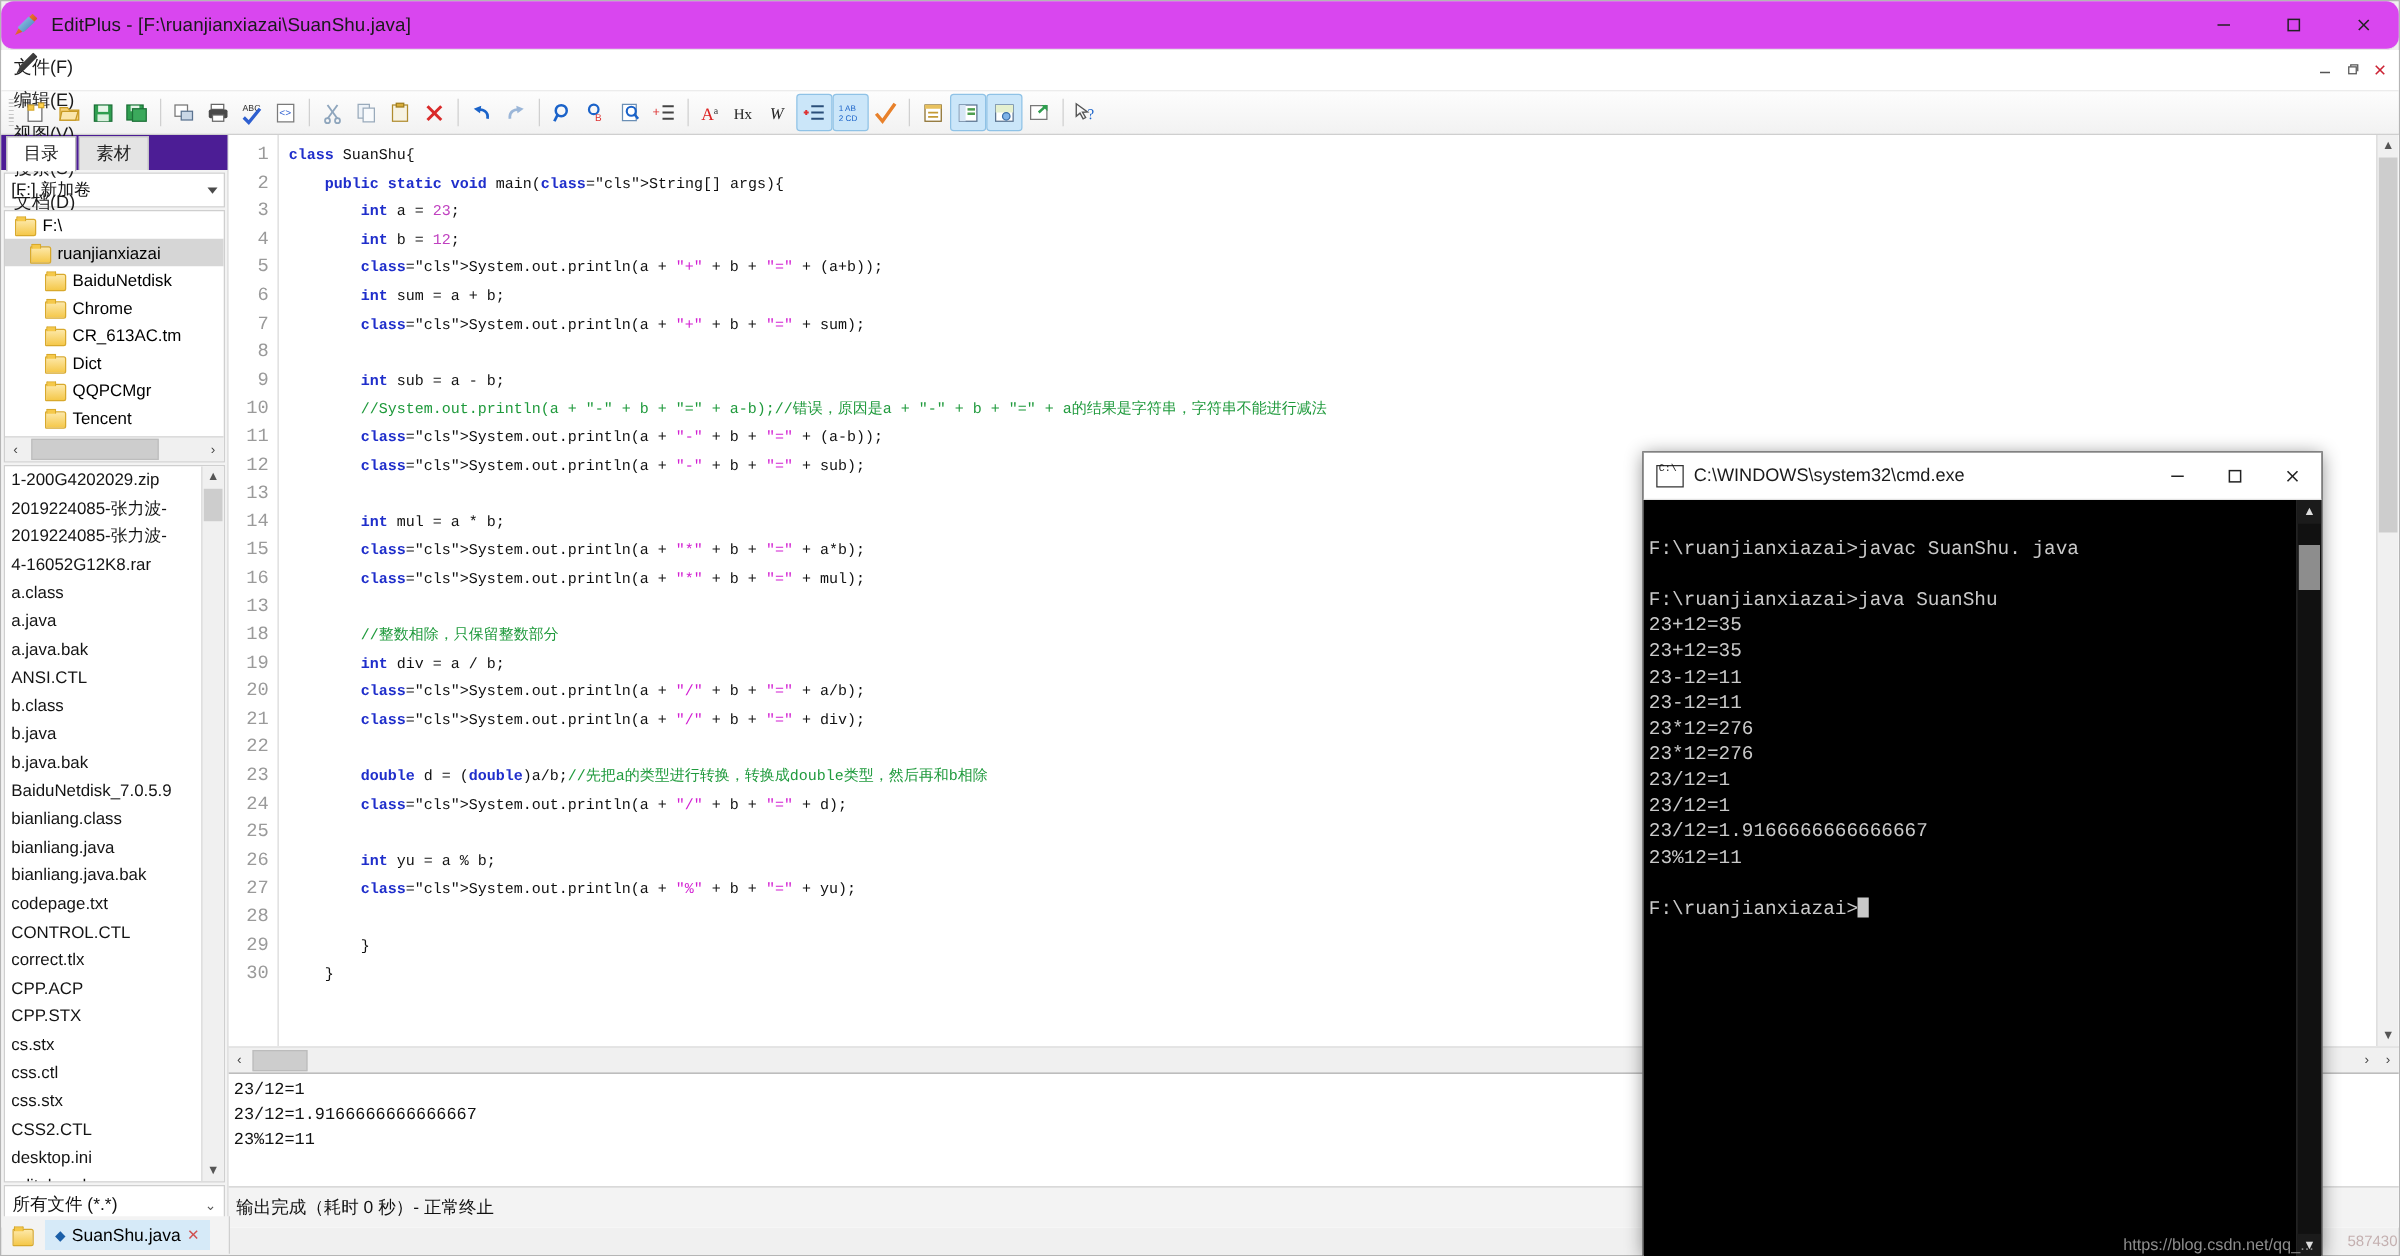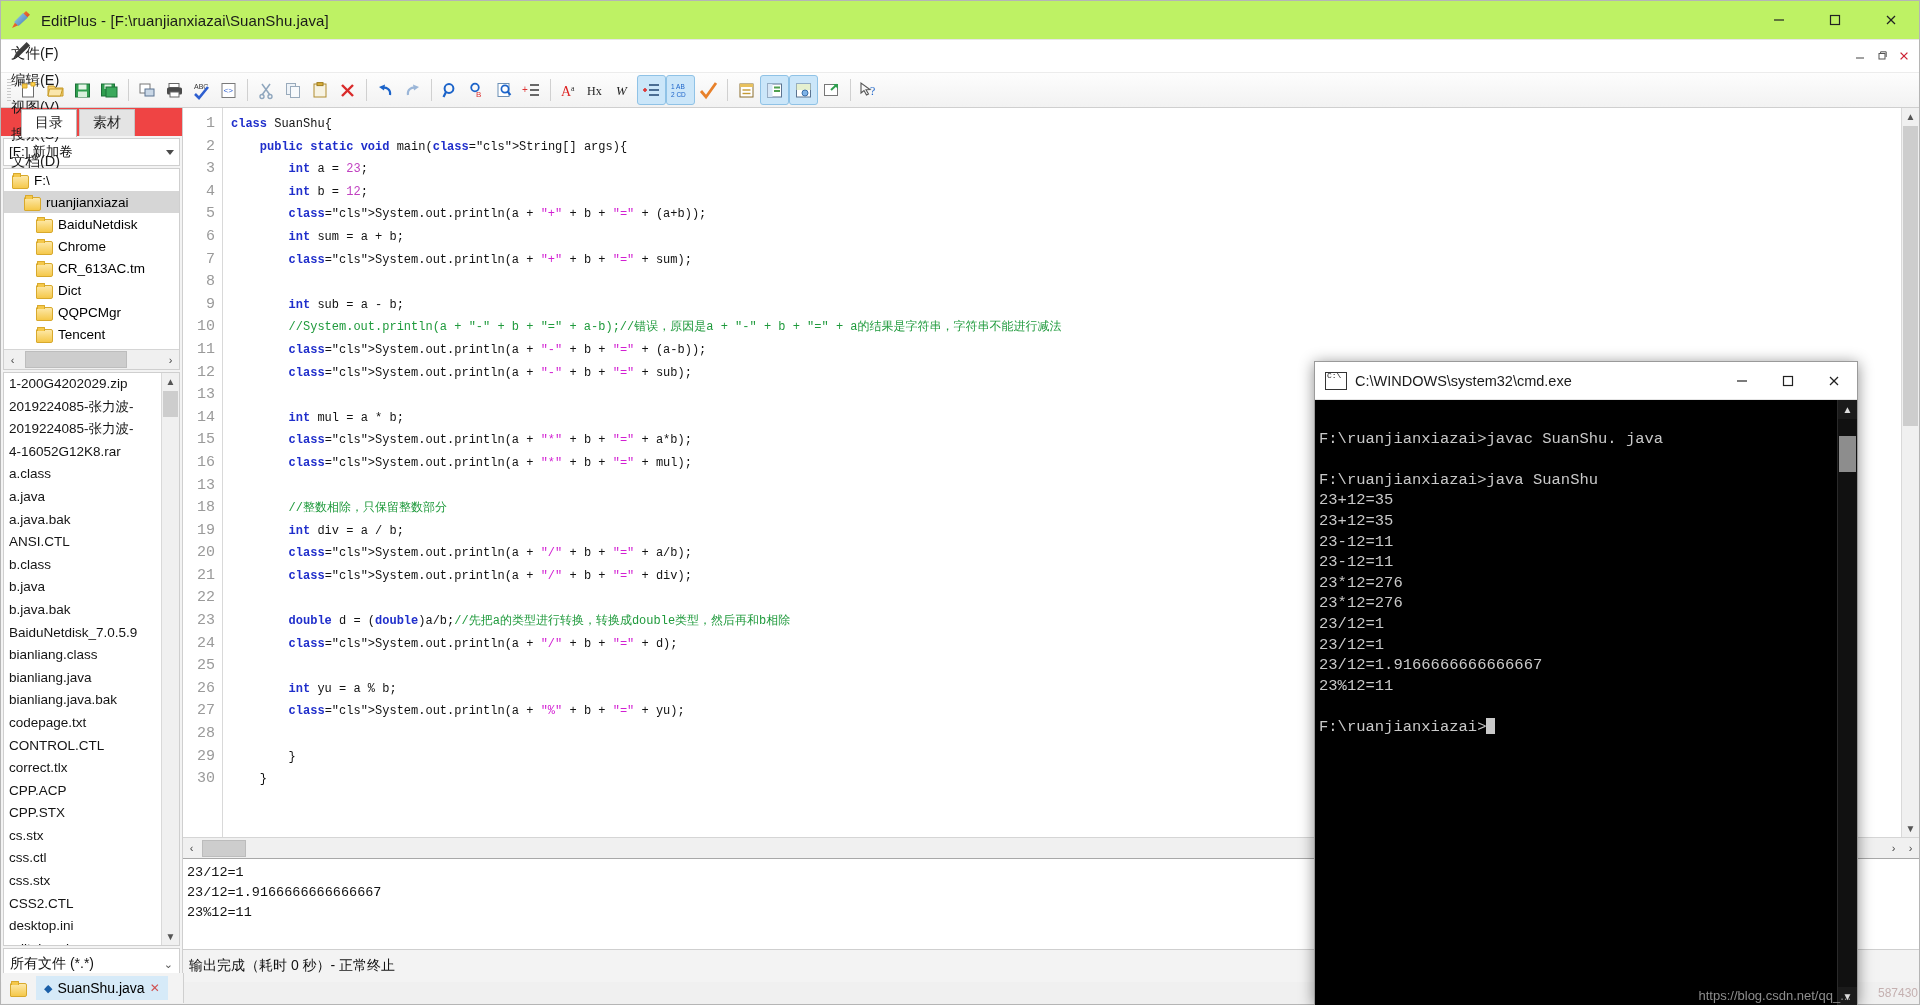--- a/index.html
+++ b/index.html
@@ -6,22 +6,22 @@
   body{
     width:1920px;height:1005px;overflow:hidden;
     font-family:"Liberation Sans", sans-serif;
     background:#f0f0f0;
     -webkit-font-smoothing:antialiased;
   }
   .app{position:relative;width:1920px;height:1005px;background:#f0f0f0;
        border:1px solid #b5b5b5;box-sizing:border-box;}
 
   
-  .titlebar{height:38px;background:#bef264;display:flex;align-items:center;
-            border-bottom:1px solid #e6e6e6;}
+  .titlebar{height:38px;background:#d946ef;display:flex;align-items:center;
+            border-bottom:1px solid #e6e6e6;border-radius:10px;}
   .tb-icon{width:22px;height:22px;margin-left:10px;margin-right:8px;position:relative;flex:0 0 auto;}
   .tb-icon .pencil{position:absolute;left:1px;top:2px;width:18px;height:17px;
       background:linear-gradient(135deg,#f7b733 0%,#e05a2b 55%,#b33a1a 100%);
       clip-path:polygon(0% 100%,22% 58%,78% 0%,100% 22%,44% 80%);}
   .tb-icon .pencil2{position:absolute;left:3px;top:3px;width:15px;height:14px;
       background:linear-gradient(135deg,#9fd2f3,#2f7fbf);
       clip-path:polygon(30% 100%,0% 72%,60% 8%,92% 40%);opacity:.95;}
   .tb-title{font-size:15px;color:#1a1a1a;letter-spacing:.1px;}
   .tb-spacer{flex:1;}
   .wbtns{display:flex;height:38px;}
@@ -48,21 +48,21 @@
         border-radius:3px;position:relative;}
   .tbtn.act{background:#cbe6f9;border:1px solid #8fc2e6;}
   .tsep{width:1px;height:22px;background:#d0d0d0;margin:0 5px;}
 
   
   .body{display:flex;height:874px;}
 
   
   .sidebar{width:182px;background:#f3f3f3;display:flex;flex-direction:column;
            border-right:1px solid #cfcfcf;box-sizing:border-box;}
-  .side-tabs{display:flex;height:28px;padding-left:20px;background:#ef4444;align-items:flex-end;}
+  .side-tabs{display:flex;height:28px;padding-left:4px;background:#4c1d95;align-items:flex-end;}
   .side-tab{font-size:14px;padding:4px 13px 4px;border:1px solid #c6c6c6;border-bottom:none;
      background:#e4e4e4;color:#222;margin-right:2px;}
   .side-tab.sel{background:#ffffff;border-color:#b9b9b9;position:relative;top:1px;padding-bottom:5px;}
   .side-drive{height:26px;display:flex;align-items:center;justify-content:space-between;
      font-size:13.5px;color:#111;background:#fff;border:1px solid #cfcfcf;margin:2px 2px 0 2px;padding:0 5px;}
   .caret{width:0;height:0;border-left:4px solid transparent;border-right:4px solid transparent;border-top:5px solid #4a4a4a;}
   .tree{background:#fff;border:1px solid #cfcfcf;margin:2px 2px 0 2px;height:200px;
         overflow:hidden;position:relative;font-size:13.5px;}
   .tnode{display:flex;align-items:center;height:22px;padding-left:8px;white-space:nowrap;}
   .tnode.sel{background:#d6d6d6;}

